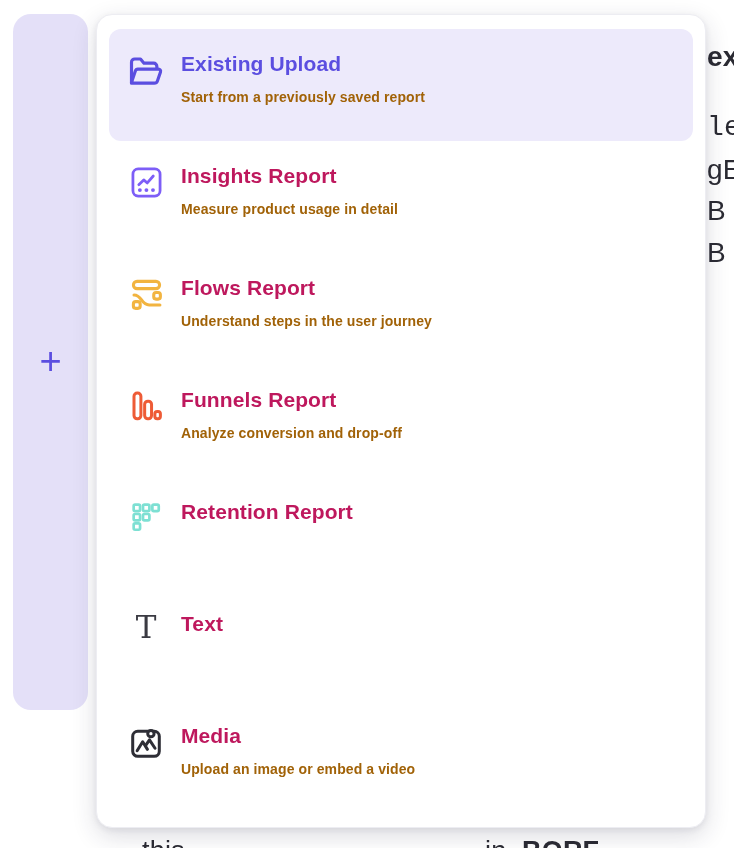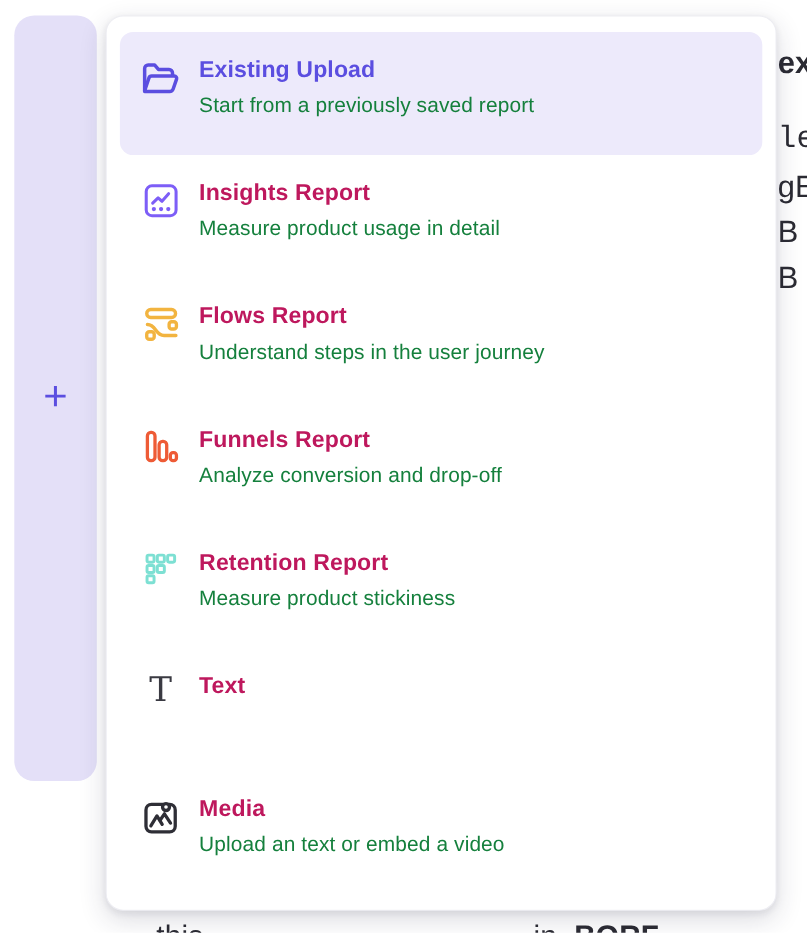--- a/index.html
+++ b/index.html
@@ -49,21 +49,21 @@
   .item-icon .t-glyph{
     font-family:"DejaVu Serif", serif;font-size:31px;line-height:30px;
     font-weight:500;color:#3a3a42;
   }
   .item-text{flex:1;min-width:0;}
   .item-title{
     font-size:21px;font-weight:600;color:#be185d;line-height:26px;
     letter-spacing:0.1px;
   }
   .item-desc{
-    font-size:19px;font-weight:400;color:#15803d;line-height:22px;
+    font-size:14px;font-weight:700;color:#a16207;line-height:22px;
     margin-top:9px;letter-spacing:0.1px;
   }
 </style>
 </head>
 <body>
 
 <div class="stage">
 
   <div class="rail">
     <span class="plus">+</span>
@@ -140,21 +140,20 @@
             <rect x="3.3" y="3.3" width="4.5" height="4.5" rx="1"></rect>
             <rect x="9.9" y="3.3" width="4.5" height="4.5" rx="1"></rect>
             <rect x="16.5" y="3.3" width="4.5" height="4.5" rx="1"></rect>
             <rect x="3.3" y="9.9" width="4.5" height="4.5" rx="1"></rect>
             <rect x="9.9" y="9.9" width="4.5" height="4.5" rx="1"></rect>
             <rect x="3.3" y="16.5" width="4.5" height="4.5" rx="1"></rect>
           </svg>
         </div>
         <div class="item-text">
           <div class="item-title">Retention Report</div>
-          <div class="item-desc">Measure product stickiness</div>
         </div>
       </div>
       <div class="menu-item">
         <div class="item-icon" style="color: rgb(58, 58, 66);">
           <span class="t-glyph">T</span>
         </div>
         <div class="item-text">
           <div class="item-title">Text</div>
         </div>
       </div>
@@ -162,17 +161,17 @@
         <div class="item-icon" style="color: rgb(46, 46, 54);">
           <svg width="38" height="38" viewBox="0 0 24 24" fill="none" stroke="currentColor" stroke-width="1.9" stroke-linecap="round" stroke-linejoin="round">
             <rect x="3.6" y="4.6" width="16.8" height="15.8" rx="3.2"></rect>
             <path d="M6.4 16.9 l3.5-5.7 3 4.8"></path>
             <path d="M11.7 13.7 l2.5-3.7 3.5 5.3"></path>
             <circle cx="15.1" cy="6.1" r="2" fill="#ffffff"></circle>
           </svg>
         </div>
         <div class="item-text">
           <div class="item-title">Media</div>
-          <div class="item-desc">Upload an text or embed a video</div>
+          <div class="item-desc">Upload an image or embed a video</div>
         </div>
       </div>
     </div>
 </div>
 
 </body></html>

